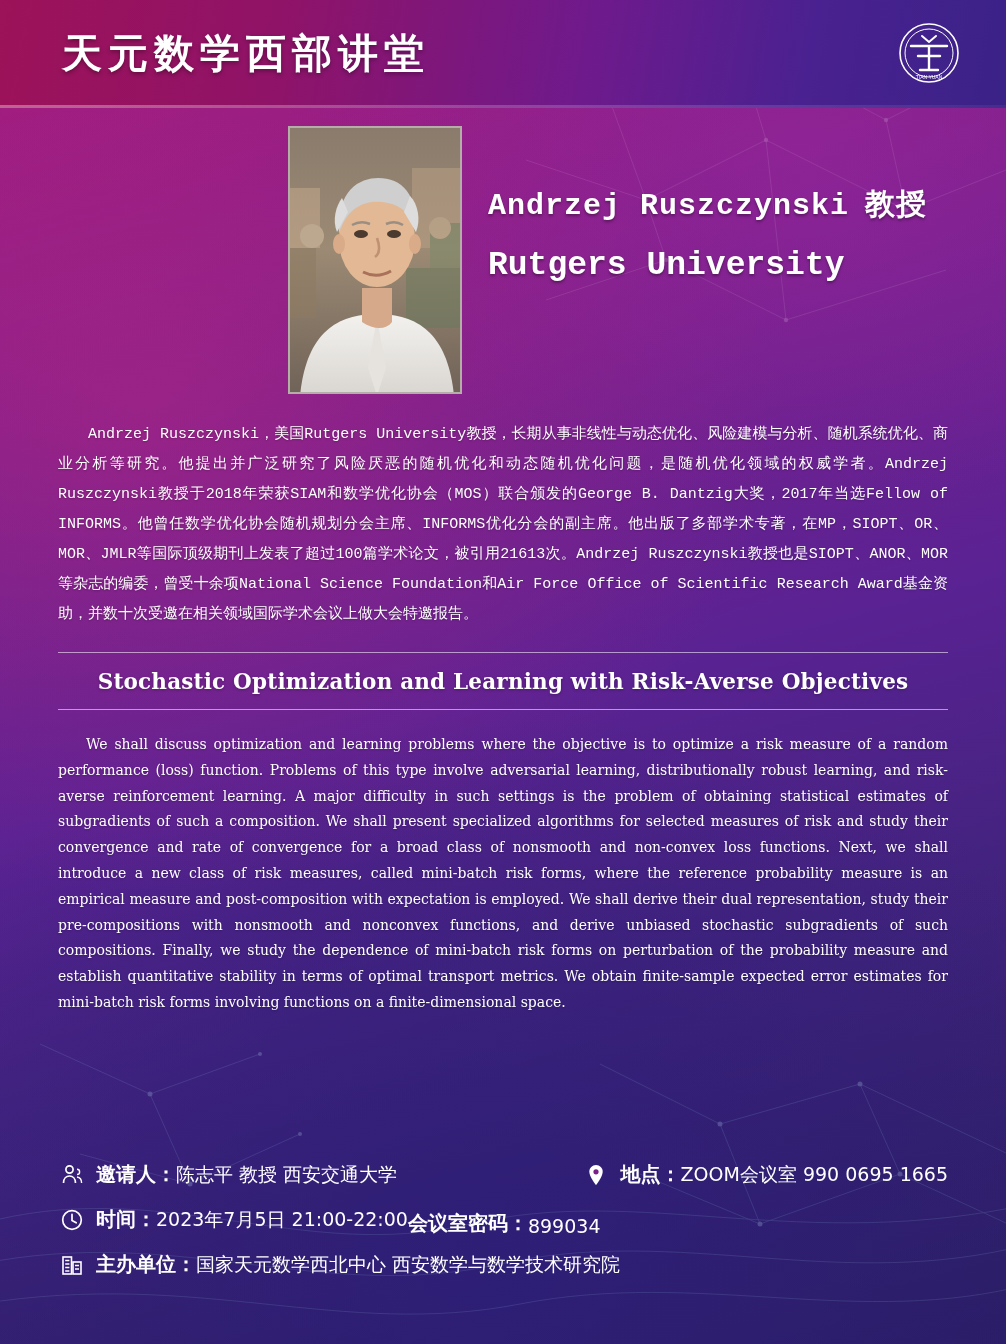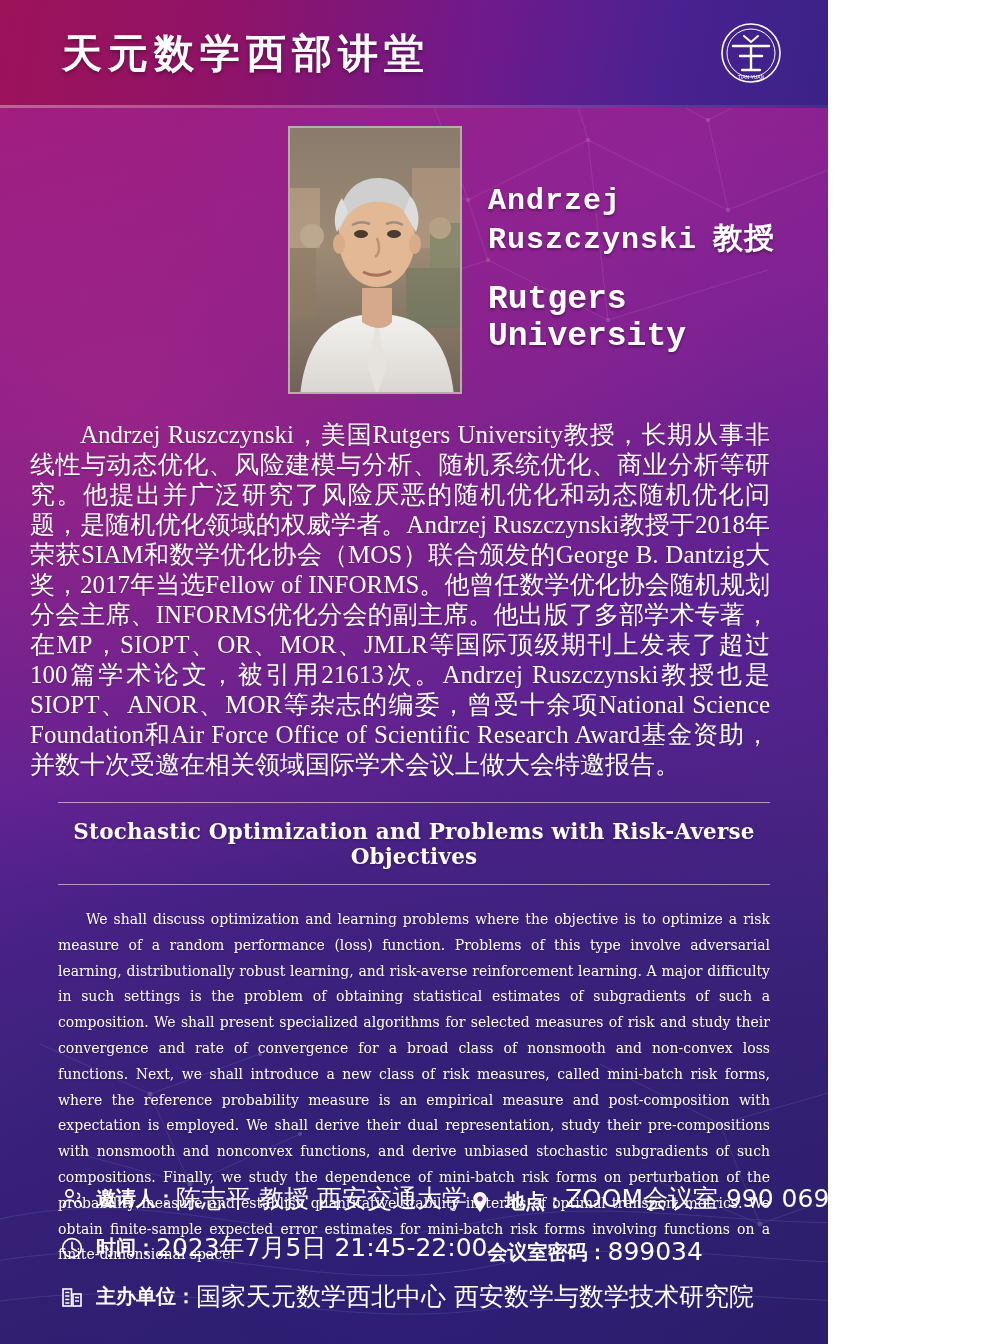--- a/index.html
+++ b/index.html
@@ -3,21 +3,21 @@
 <meta charset="utf-8">
 <style>
   * { box-sizing: border-box; margin: 0; padding: 0; }
   html, body {
     width: 1008px; height: 1344px;
     font-family: "Liberation Sans", sans-serif;
     overflow: hidden;
   }
   .poster {
     position: relative;
-    width: 828px; height: 1344px;
+    width: 1006px; height: 1344px;
     background:
       radial-gradient(ellipse 700px 500px at 80% 12%, rgba(150,40,160,0.55) 0%, rgba(120,30,140,0.0) 70%),
       radial-gradient(ellipse 900px 700px at 15% 30%, rgba(190,40,130,0.45) 0%, rgba(150,30,120,0.0) 70%),
       radial-gradient(ellipse 1100px 800px at 50% 95%, rgba(45,30,120,0.85) 0%, rgba(60,30,130,0.0) 70%),
       linear-gradient(165deg, #a51a7a 0%, #8e1d86 16%, #72208e 34%, #5a2293 52%, #43237f 70%, #33206c 86%, #2a1d60 100%);
     overflow: hidden;
   }
   
   .net {
     position: absolute; left: 0; bottom: 0; width: 1008px; height: 420px;
@@ -92,24 +92,24 @@
     text-shadow: 0 2px 3px rgba(0,0,0,0.35);
   }
   .speaker-name .cn { margin-left: 16px; }
   .speaker-affil {
     font-size: 33px; font-weight: bold; margin-top: 22px;
     text-shadow: 0 2px 3px rgba(0,0,0,0.35);
   }
 
   
   .bio {
-    margin: 26px 58px 0 30px;
-    color: #ffffff;
-    font-family: Liberation Serif, serif;
-    font-size: 25px;
+    margin: 26px 58px 0 58px;
+    color: #ffffff;
+    font-family: Liberation Mono, monospace;
+    font-size: 15px;
     line-height: 30px;
     text-align: justify;
     text-indent: 2em;
     text-shadow: 0 1px 2px rgba(0,0,0,0.25);
   }
   .rule {
     margin: 22px 58px 0 58px;
     height: 1px;
     background: rgba(255,255,255,0.55);
   }
@@ -134,41 +134,41 @@
     font-size: 14px;
     line-height: 25.8px;
     text-align: justify;
     text-indent: 2em;
     text-shadow: 0 1px 2px rgba(0,0,0,0.25);
   }
 
   
   .footer {
     position: absolute;
-    left: 0; bottom: 17px; width: 100%;
+    left: 0; bottom: 52px; width: 100%;
     padding: 0 58px;
     color: #ffffff;
   }
   .frow {
     display: flex;
     align-items: center;
     margin-bottom: 14px;
   }
   .fcell { display: flex; align-items: center; }
   .ficon {
     width: 27px; height: 27px; flex: none; margin-right: 11px;
     display: flex; align-items: center; justify-content: center;
   }
   .flabel {
     font-family: "DejaVu Sans", sans-serif;
     font-size: 20px; font-weight: bold; white-space: nowrap;
   }
   .fvalue {
     font-family: "DejaVu Sans", sans-serif;
-    font-size: 25px; white-space: nowrap;
+    font-size: 19px; white-space: nowrap;
   }
   .col-right { margin-left: auto; align-items: flex-end; }
   .fcell.pw { margin-left: 0; margin-top: 8px; }
 </style>
 </head>
 <body>
 
 <div class="poster">
 
   <svg class="net2" viewBox="0 0 520 380" preserveAspectRatio="none">
@@ -280,21 +280,21 @@
       <div class="speaker-name">
         <span>Andrzej Ruszczynski</span><span class="cn">教授</span>
       </div>
       <div class="speaker-affil">Rutgers University</div>
     </div>
   </div>
 
   <div class="bio">Andrzej Ruszczynski，美国Rutgers University教授，长期从事非线性与动态优化、风险建模与分析、随机系统优化、商业分析等研究。他提出并广泛研究了风险厌恶的随机优化和动态随机优化问题，是随机优化领域的权威学者。Andrzej Ruszczynski教授于2018年荣获SIAM和数学优化协会（MOS）联合颁发的George B. Dantzig大奖，2017年当选Fellow of INFORMS。他曾任数学优化协会随机规划分会主席、INFORMS优化分会的副主席。他出版了多部学术专著，在MP，SIOPT、OR、MOR、JMLR等国际顶级期刊上发表了超过100篇学术论文，被引用21613次。Andrzej Ruszczynski教授也是SIOPT、ANOR、MOR等杂志的编委，曾受十余项National Science Foundation和Air Force Office of Scientific Research Award基金资助，并数十次受邀在相关领域国际学术会议上做大会特邀报告。</div>
 
   <div class="rule"></div>
-  <div class="talk-title">Stochastic Optimization and Problems with Risk-Averse Objectives</div>
+  <div class="talk-title">Stochastic Optimization and Learning with Risk-Averse Objectives</div>
   <div class="rule2"></div>
 
   <div class="abstract">We shall discuss optimization and learning problems where the objective is to optimize a risk measure of a random performance (loss) function. Problems of this type involve adversarial learning, distributionally robust learning, and risk-averse reinforcement learning. A major difficulty in such settings is the problem of obtaining statistical estimates of subgradients of such a composition. We shall present specialized algorithms for selected measures of risk and study their convergence and rate of convergence for a broad class of nonsmooth and non-convex loss functions. Next, we shall introduce a new class of risk measures, called mini-batch risk forms, where the reference probability measure is an empirical measure and post-composition with expectation is employed. We shall derive their dual representation, study their pre-compositions with nonsmooth and nonconvex functions, and derive unbiased stochastic subgradients of such compositions. Finally, we study the dependence of mini-batch risk forms on perturbation of the probability measure and establish quantitative stability in terms of optimal transport metrics. We obtain finite-sample expected error estimates for mini-batch risk forms involving functions on a finite-dimensional space.</div>
 
   <div class="footer">
 
     <div class="frow">
       <div class="fcell">
         <span class="ficon">
           <svg viewBox="0 0 24 24" width="24" height="24">
@@ -321,21 +321,21 @@
 
     <div class="frow">
       <div class="fcell">
         <span class="ficon">
           <svg viewBox="0 0 24 24" width="24" height="24">
             <circle cx="12" cy="12" r="9.3" fill="none" stroke="#ffffff" stroke-width="1.7"></circle>
             <path d="M12,6.4 V12.4 L16.2,14.8" fill="none" stroke="#ffffff" stroke-width="1.7" stroke-linecap="round"></path>
           </svg>
         </span>
         <span class="flabel">时间：</span>
-        <span class="fvalue">2023年7月5日 21:45-22:00</span>
+        <span class="fvalue">2023年7月5日 21:00-22:00</span>
       </div>
       <div class="fcell col-right pw">
         <span class="flabel">会议室密码：</span>
         <span class="fvalue">899034</span>
       </div>
     </div>
 
     <div class="frow">
       <div class="fcell">
         <span class="ficon">

